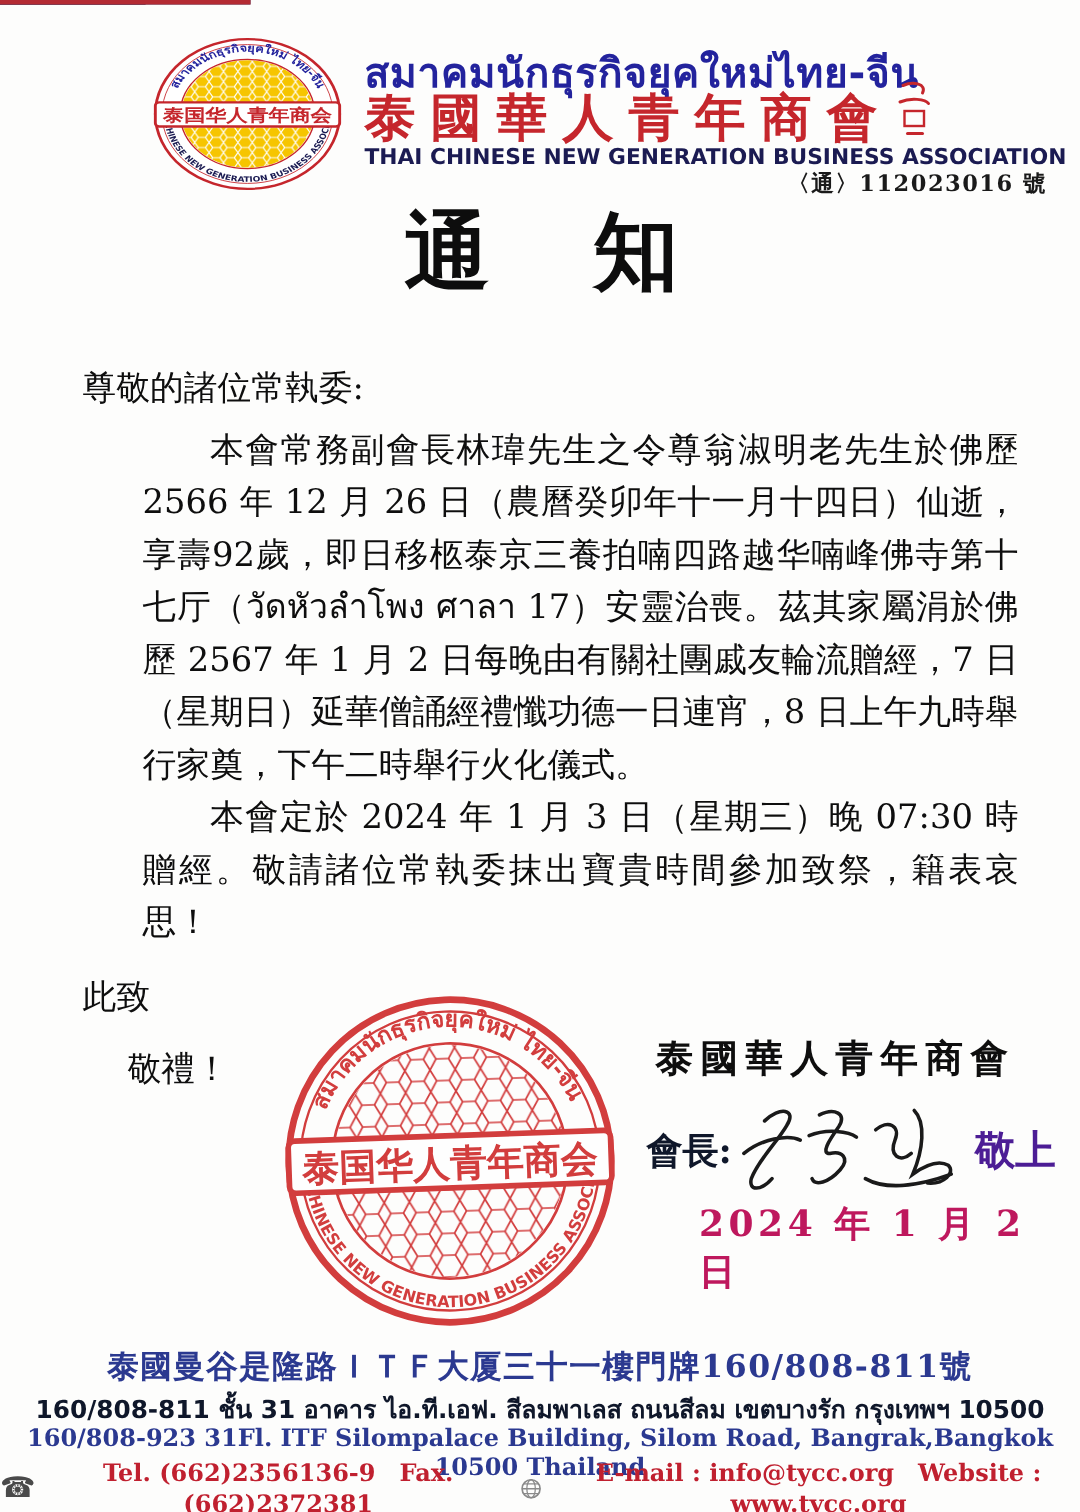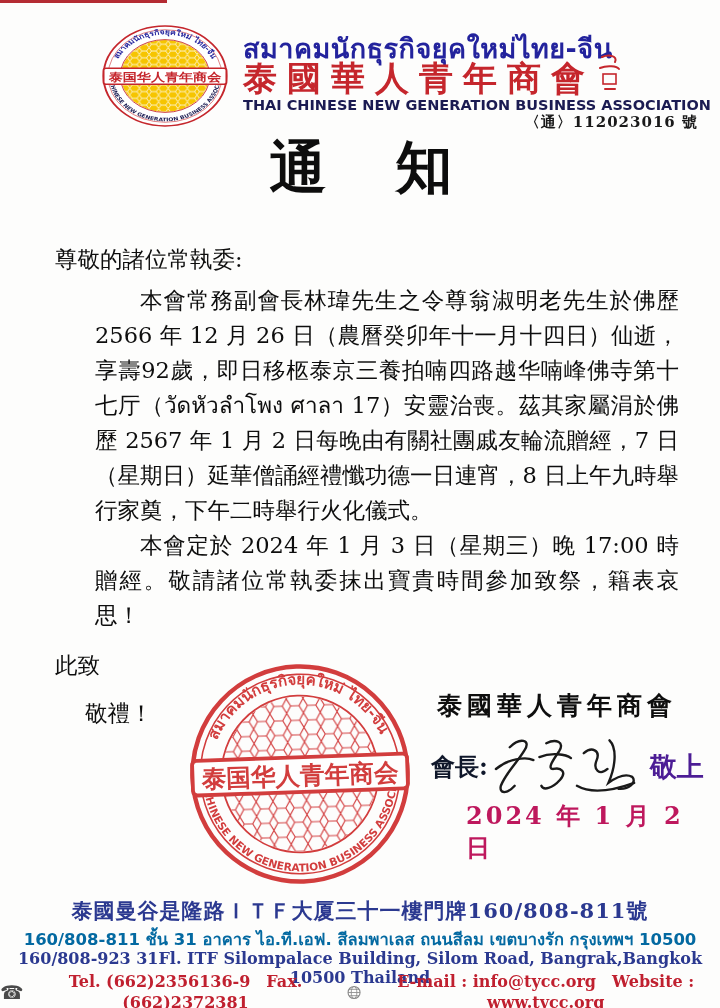--- a/index.html
+++ b/index.html
@@ -49,21 +49,21 @@
   .stamp { position:absolute; left:183px; top:662px; width:234px; height:224px; opacity:0.93; transform:rotate(-2deg); }
   .sig-org { position:absolute; left:437px; top:689px; font-size:25px; font-weight:600; letter-spacing:5px; color:#0e0e0e; }
   .sig-row { position:absolute; left:420px; top:728px; display:flex; align-items:center; height:78px; }
   .sig-role { font-size:24px; font-weight:600; color:#0f172a;margin-left:11px; }
   .sig-svg { width:158px; height:74px; margin:0 2px; }
   .sig-suffix { font-size:27px; font-weight:600; color:#4c1d95; }
   .sig-date { position:absolute; left:466px; top:800px; font-size:24px; font-weight:600; letter-spacing:3px; color:#be185d; }
   
   .footer-line { position:absolute; left:0; width:100%; text-align:center; }
   .f-cn  { top:897px; font-size:21px; font-weight:bold; color:#2b3990; letter-spacing:1px; }
-  .f-th  { top:926px; font-size:16.5px; font-weight:600; color:#0369a1; font-family:"DejaVu Sans","Liberation Sans",sans-serif; }
+  .f-th  { top:926px; font-size:16.5px; font-weight:600; color:#0f172a; font-family:"DejaVu Sans","Liberation Sans",sans-serif; }
   .f-en  { top:949px; font-size:16px; font-weight:bold; color:#2b3990; }
   .f-contact {
     top:972px; font-size:16px; font-weight:bold; color:#c0202f;
     display:flex; justify-content:center; align-items:center; gap:10px;
   }
   .phone-glyph { font-size:19px; color:#4a4a4a; font-family:"DejaVu Sans","Liberation Sans",sans-serif; }
   .globe-svg { width:17px; height:17px; }
 </style>
 </head>
 <body>
@@ -109,21 +109,21 @@
   </div>
   <div class="org-en">THAI CHINESE NEW GENERATION BUSINESS ASSOCIATION</div>
 
   <div class="ref-no">〈通〉112023016 號</div>
 
   <div class="notice-title">通　知</div>
 
   <div class="body-text">
     <div class="salutation">尊敬的諸位常執委:</div>
     <div class="para">本會常務副會長林瑋先生之令尊翁淑明老先生於佛歷 2566 年 12 月 26 日（農曆癸卯年十一月十四日）仙逝，享壽92歲，即日移柩泰京三養拍喃四路越华喃峰佛寺第十七厅（วัดหัวลำโพง ศาลา 17）安靈治喪。茲其家屬涓於佛歷 2567 年 1 月 2 日每晚由有關社團戚友輪流贈經，7 日（星期日）延華僧誦經禮懺功德一日連宵，8 日上午九時舉行家奠，下午二時舉行火化儀式。</div>
-    <div class="para">本會定於 2024 年 1 月 3 日（星期三）晚 17:00 時贈經。敬請諸位常執委抹出寶貴時間參加致祭，籍表哀思！</div>
+    <div class="para">本會定於 2024 年 1 月 3 日（星期三）晚 07:30 時贈經。敬請諸位常執委抹出寶貴時間參加致祭，籍表哀思！</div>
     <div class="closing-salute">此致</div>
     <div class="closing-respect">敬禮！</div>
   </div>
 
   <svg class="stamp" viewBox="0 0 200 200">
     <defs>
       <pattern id="hexB" width="15" height="13" patternUnits="userSpaceOnUse">
         <path d="M3.75,0 L11.25,0 L15,6.5 L11.25,13 L3.75,13 L0,6.5 Z" fill="none" stroke="#cf2f2f" stroke-width="1"></path>
       </pattern>
       <path id="arcTopB" d="M 20,100 A 80,80 0 0 1 180,100"></path>

